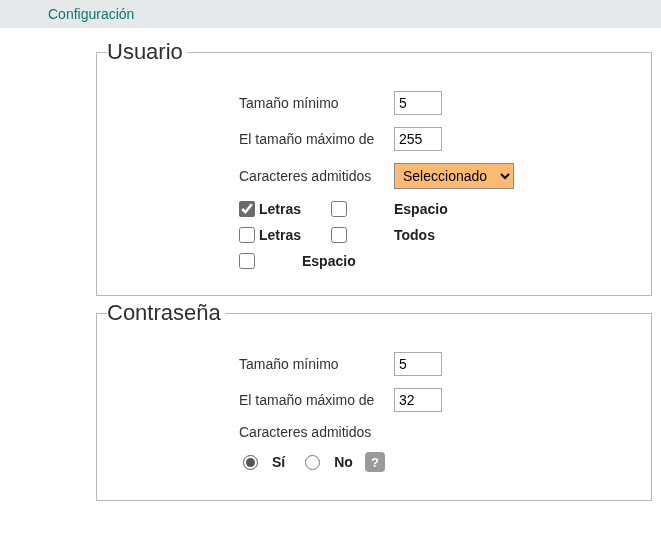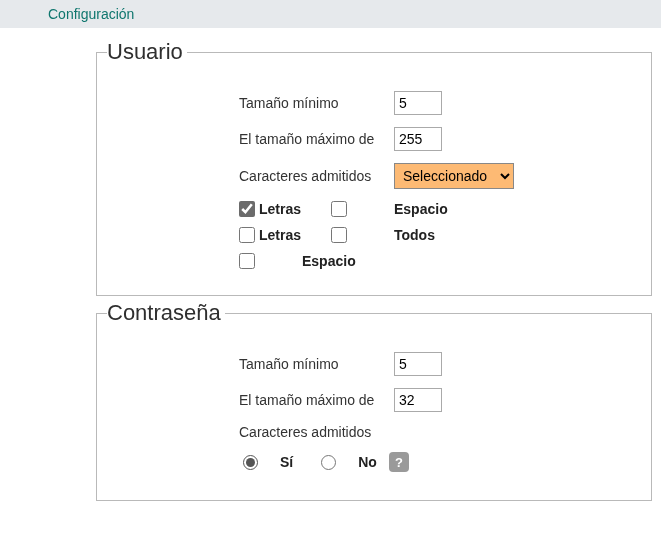--- a/index.html
+++ b/index.html
@@ -81,21 +81,21 @@
     accent-color: #6b6b6b;
   }
   .chkpair label {
     font-weight: bold;
     font-size: 14px;
     color: #222;
   }
   .radio-group {
     display: inline-flex;
     align-items: center;
-    gap: 20px;
+    gap: 12px;
   }
   .radio-group input[type="radio"] {
     width: 15px;
     height: 15px;
     margin: 0 2px 0 4px;
     accent-color: #555;
   }
   .radio-group label {
     font-weight: bold;
     font-size: 14px;

